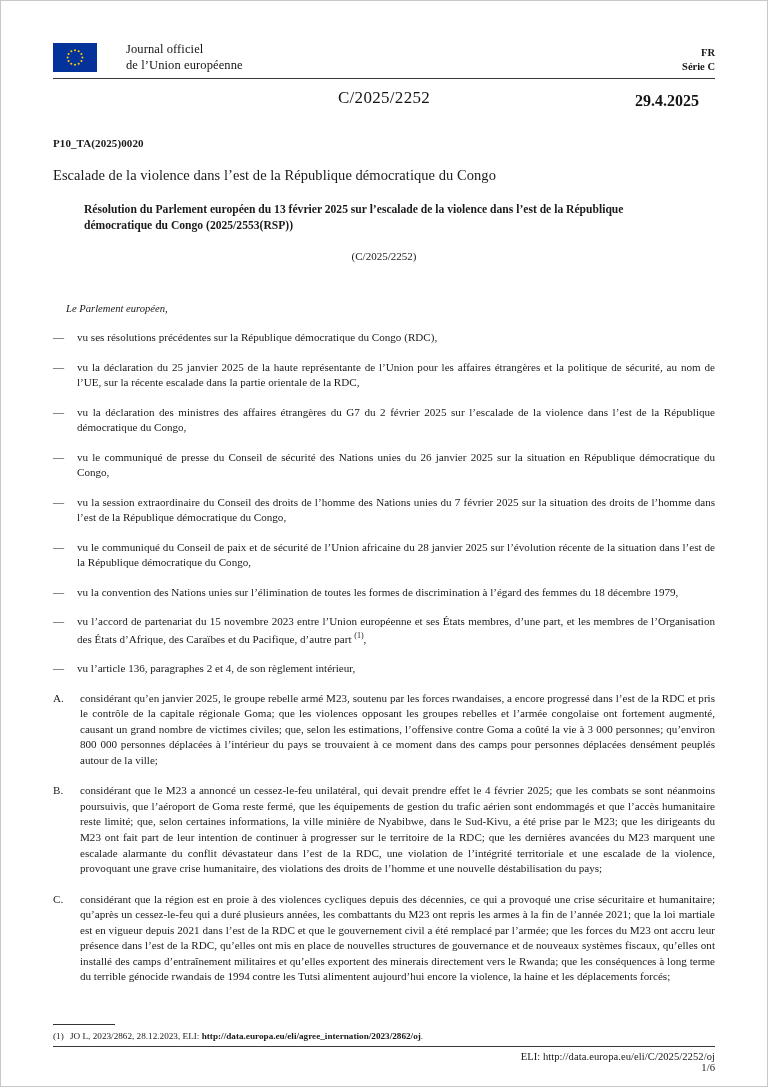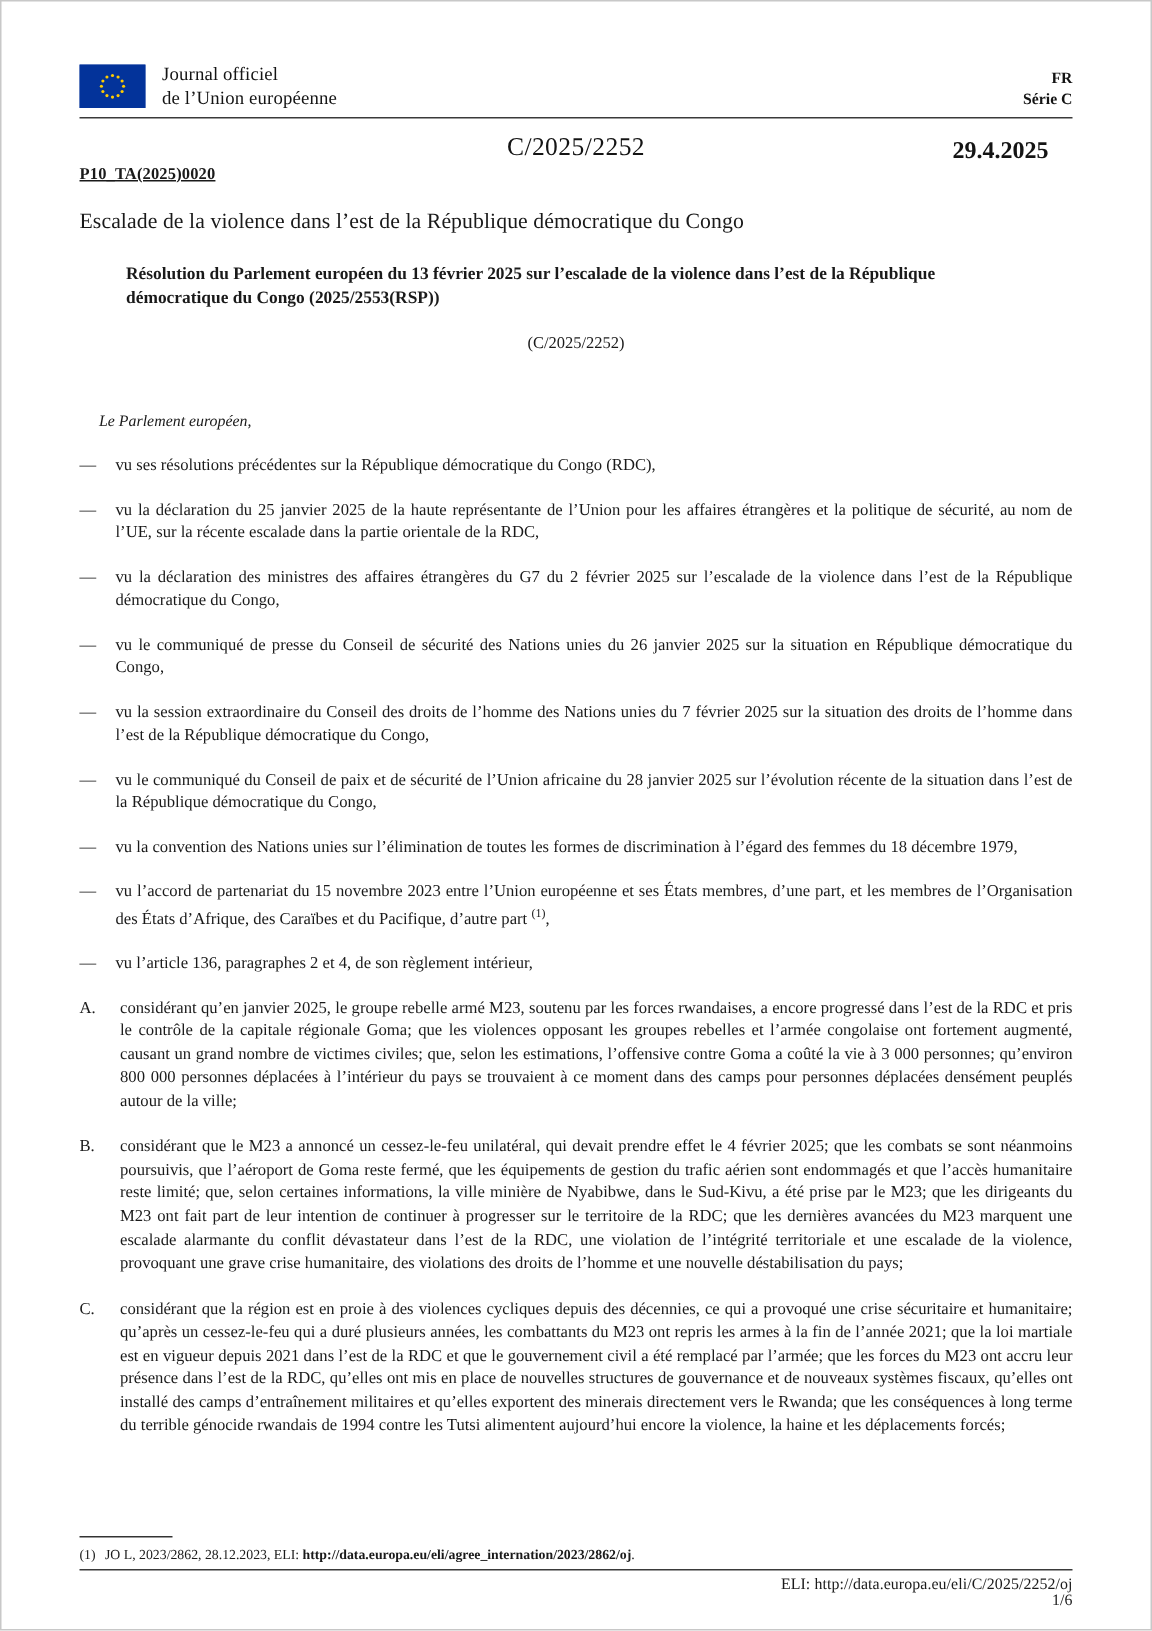--- a/index.html
+++ b/index.html
@@ -34,21 +34,21 @@
   
   .masthead {
     display: flex;
     align-items: flex-end;
     justify-content: space-between;
     padding-top: 40px;
   }
   .masthead-left {
     display: flex;
     align-items: center;
-    gap: 11px;
+    gap: 29px;
   }
   .eu-flag {
     width: 44px;
     height: 29px;
     background: #03339a;
     display: block;
     flex: 0 0 auto;
   }
   .journal-title {
     font-size: 12.5px;
@@ -87,24 +87,24 @@
     position: absolute;
     right: 16px;
     top: 4px;
     font-size: 16px;
     font-weight: bold;
     color: #141414;
   }
 
   
   .ta-ref {
+    margin-top: 27px;
     font-size: 11px;
     font-weight: bold;
     letter-spacing: 0.1px;
-    text-decoration: underline;
   }
   .main-title {
     margin-top: 18px;
     font-size: 14.5px;
     font-weight: normal;
     letter-spacing: 0.05px;
   }
   .sub-title {
     margin: 18px auto 0 auto;
     width: 600px;

